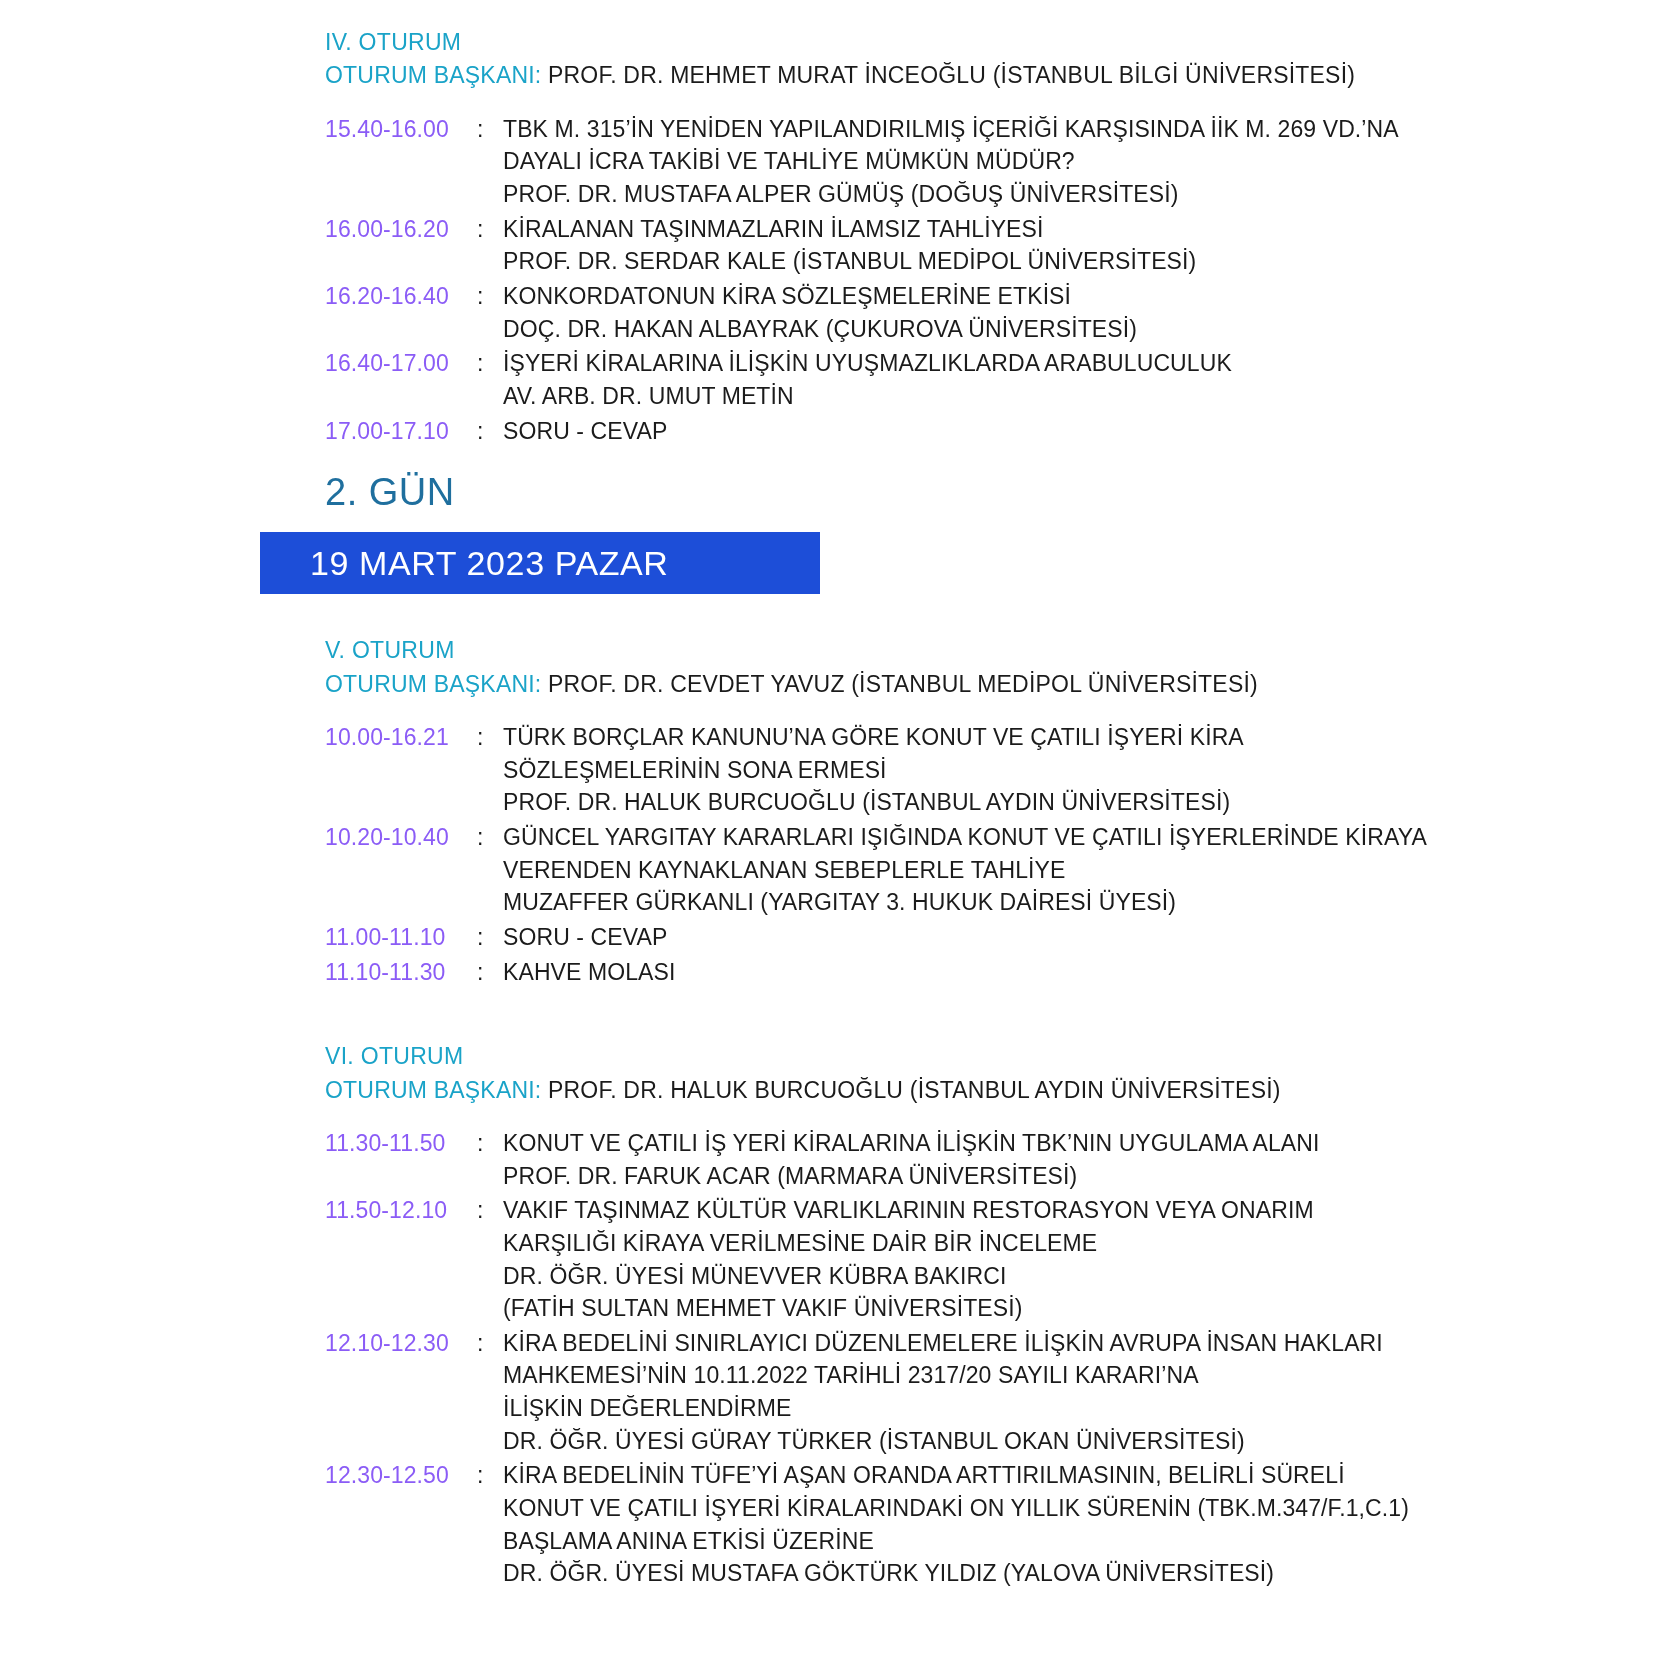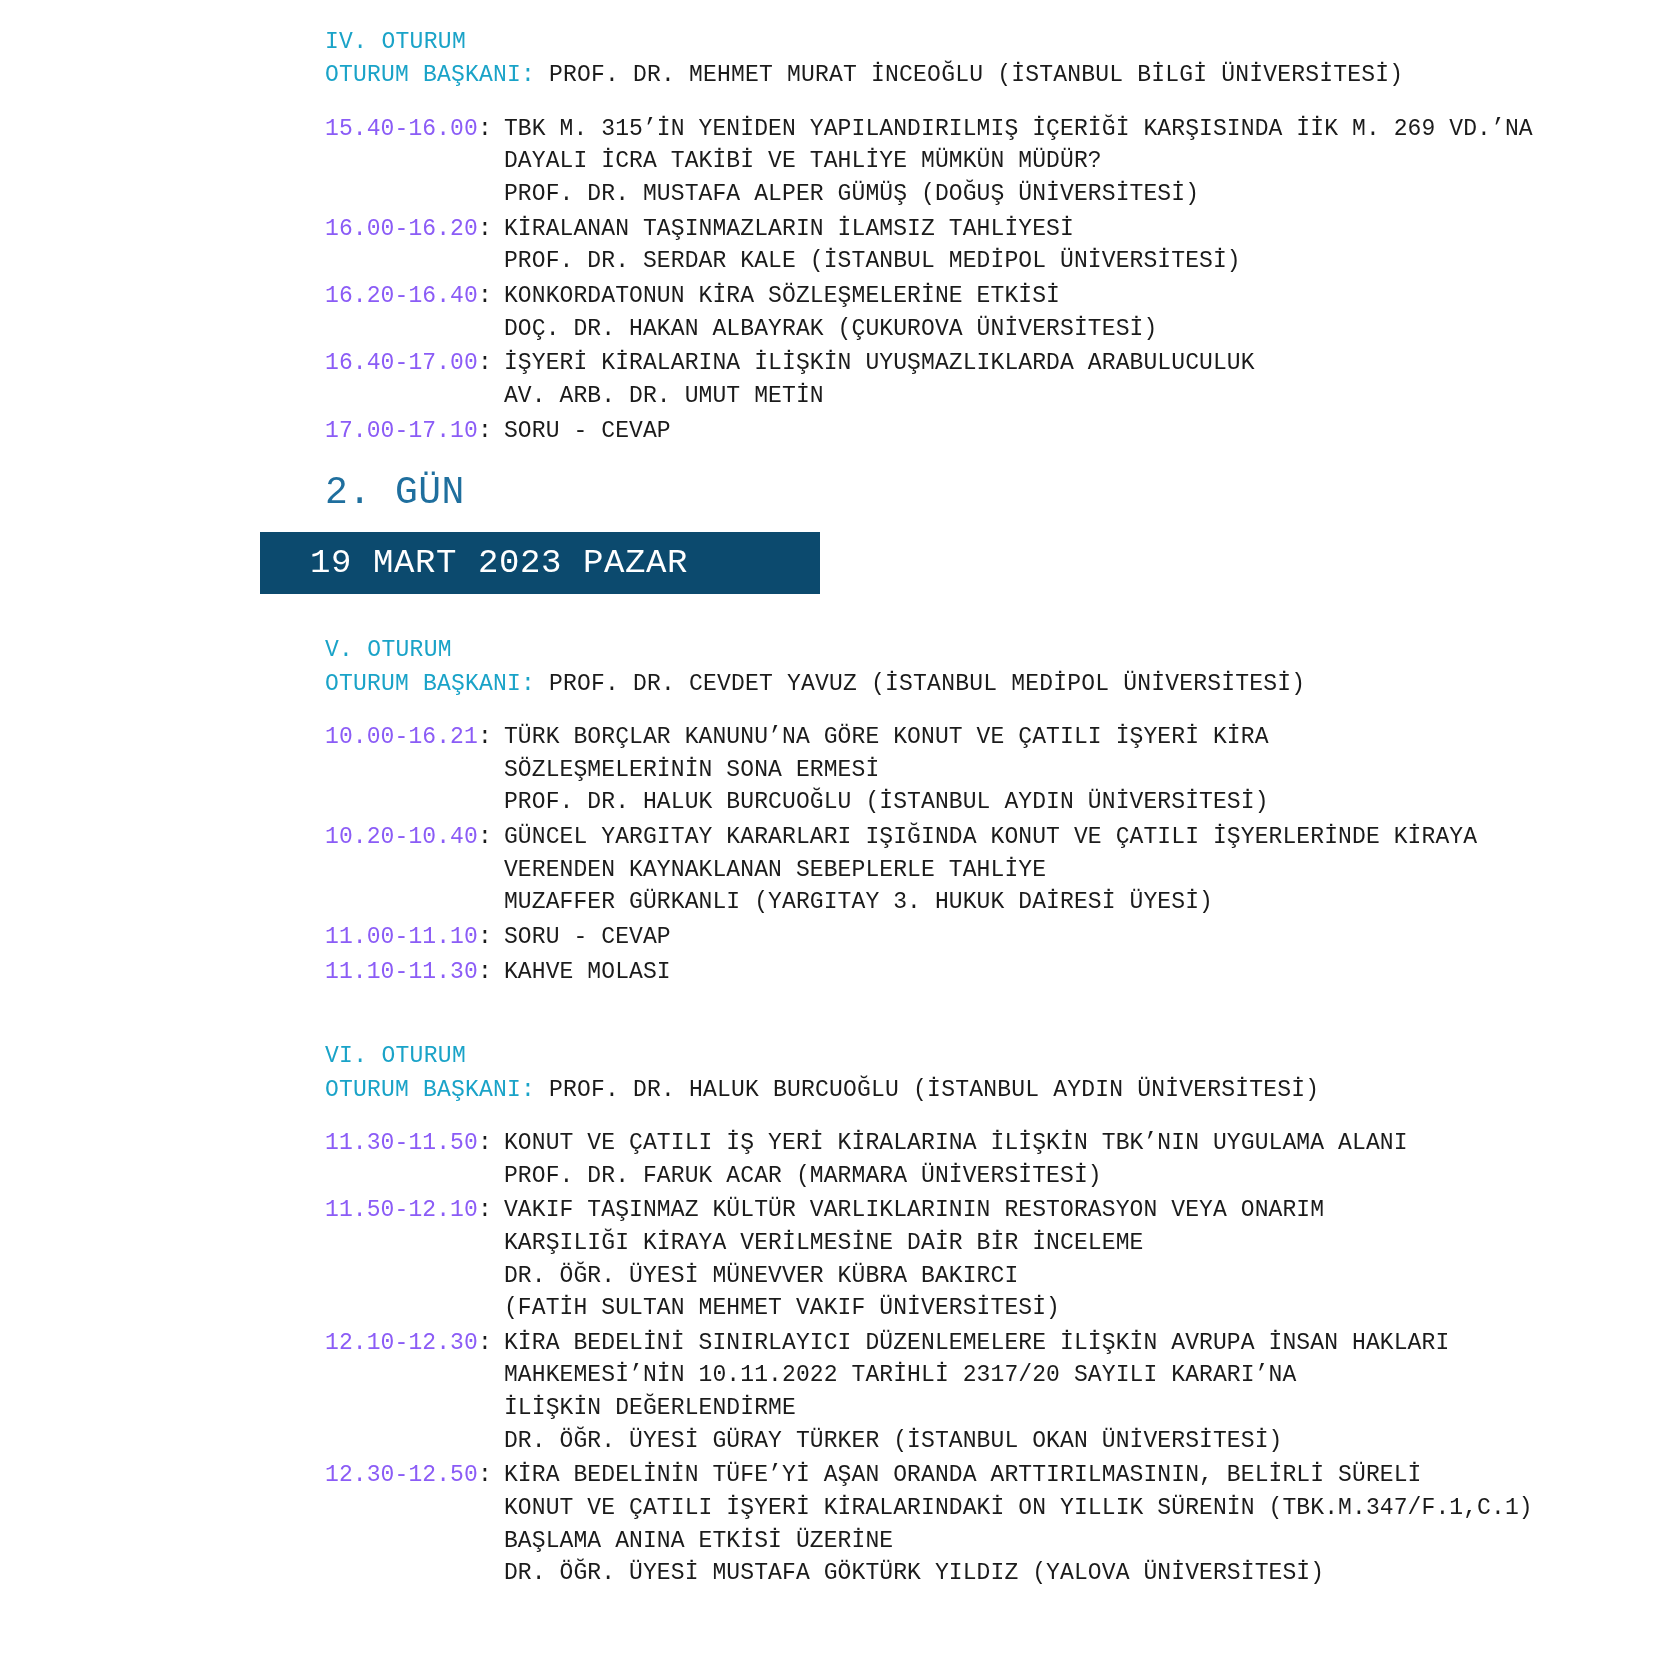--- a/index.html
+++ b/index.html
@@ -12,21 +12,20 @@
     height: 1679px;
     font-family: "Liberation Sans", sans-serif;
     color: #1b1b1b;
     overflow: hidden;
   }
   .page {
     position: relative;
     width: 1679px;
     height: 1275px;
     box-sizing: border-box;
-    font-family: Liberation Mono, monospace;
   }
 
   
   .session-block {
     margin-left: 325px;
   }
   .session-title {
     color: #1aa3c8;
     font-size: 23px;
     letter-spacing: .3px;
@@ -84,21 +83,21 @@
     margin-top: 24px;
     color: #1f6f9e;
     font-size: 38px;
     letter-spacing: .5px;
   }
   .date-banner {
     margin-top: 18px;
     margin-left: 260px;
     width: 560px;
     height: 62px;
-    background: #0c4a6e;
+    background: #1d4ed8;
     color: #ffffff;
     font-size: 34px;
     letter-spacing: .6px;
     display: flex;
     align-items: center;
     padding-left: 50px;
     box-sizing: border-box;
   }
 
   .gap-s { height: 26px; }

